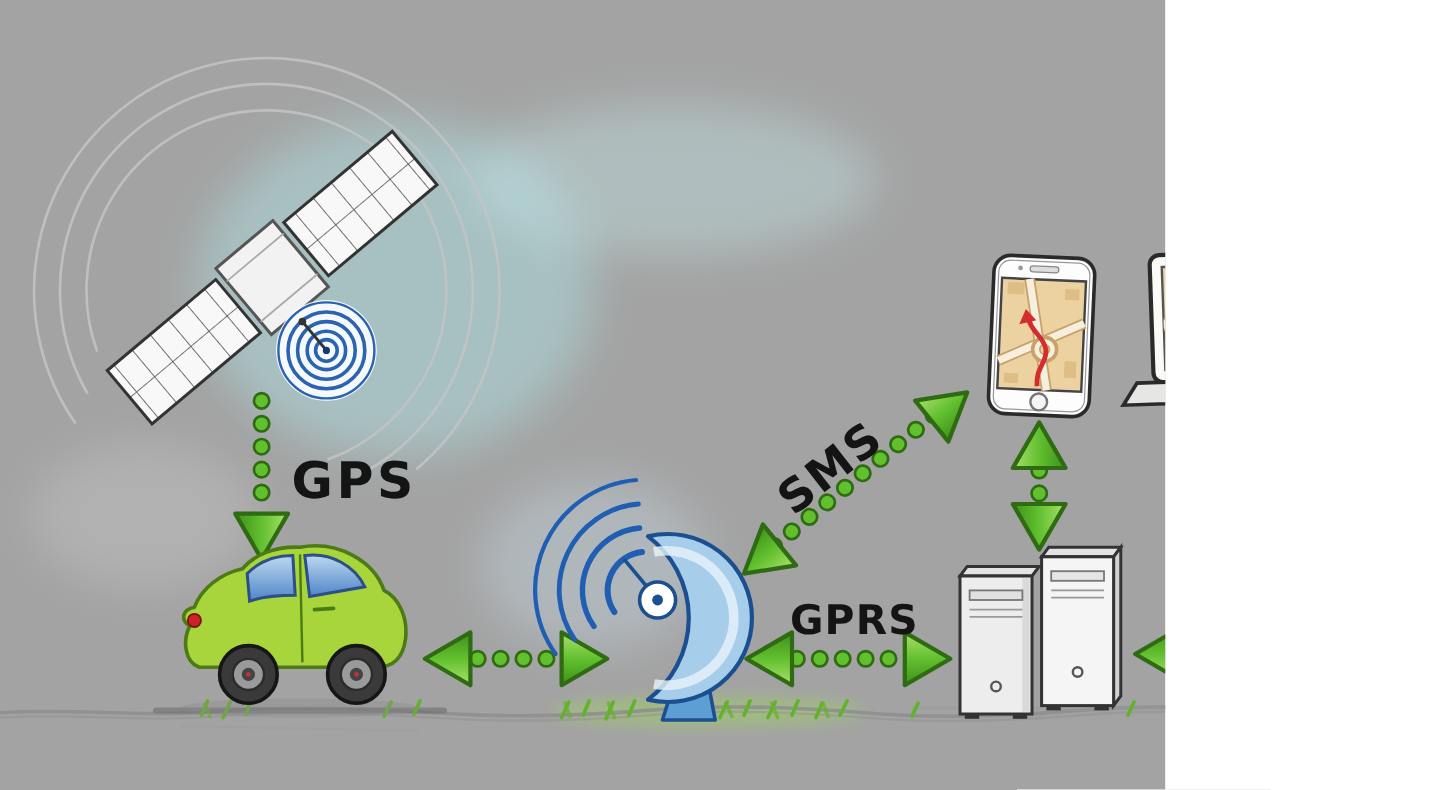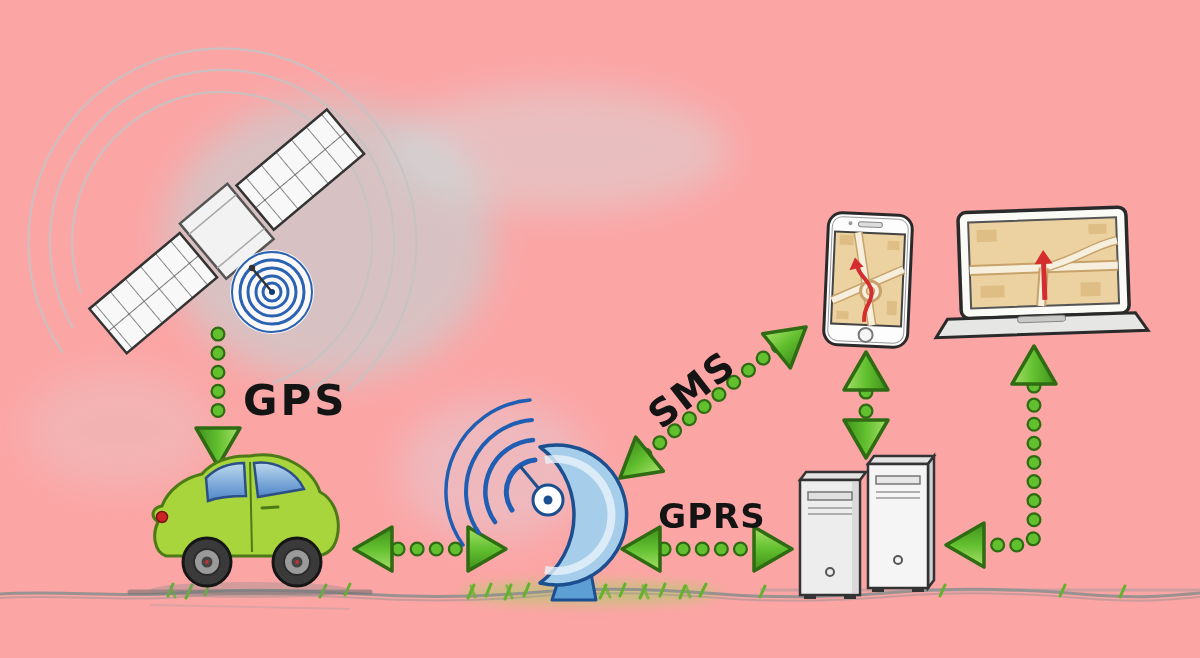--- a/index.html
+++ b/index.html
@@ -1,16 +1,16 @@
 <!DOCTYPE html>
 <html><head>
 <meta charset="utf-8">
 <style>
   html,body{margin:0;padding:0;background:#ffffff;}
-  .stage{position:relative;width:1200px;height:658px;overflow:hidden;background:#fca5a5;}
+  .stage{position:relative;width:971px;height:658px;overflow:hidden;background:#a3a3a3;}
   svg{display:block;}
   .lbl{font-family:"DejaVu Sans","Liberation Sans",sans-serif;font-weight:700;fill:#141414;}
   .dots-under{stroke:#2e6b12;stroke-width:15;stroke-linecap:round;stroke-dasharray:0.1 19;fill:none;}
   .dots-over{stroke:#62c02f;stroke-width:10.5;stroke-linecap:round;stroke-dasharray:0.1 19;fill:none;}
   .sketch{stroke:#8f8f8f;fill:none;}
 </style>
 </head>
 <body>
 
 <div class="stage">

